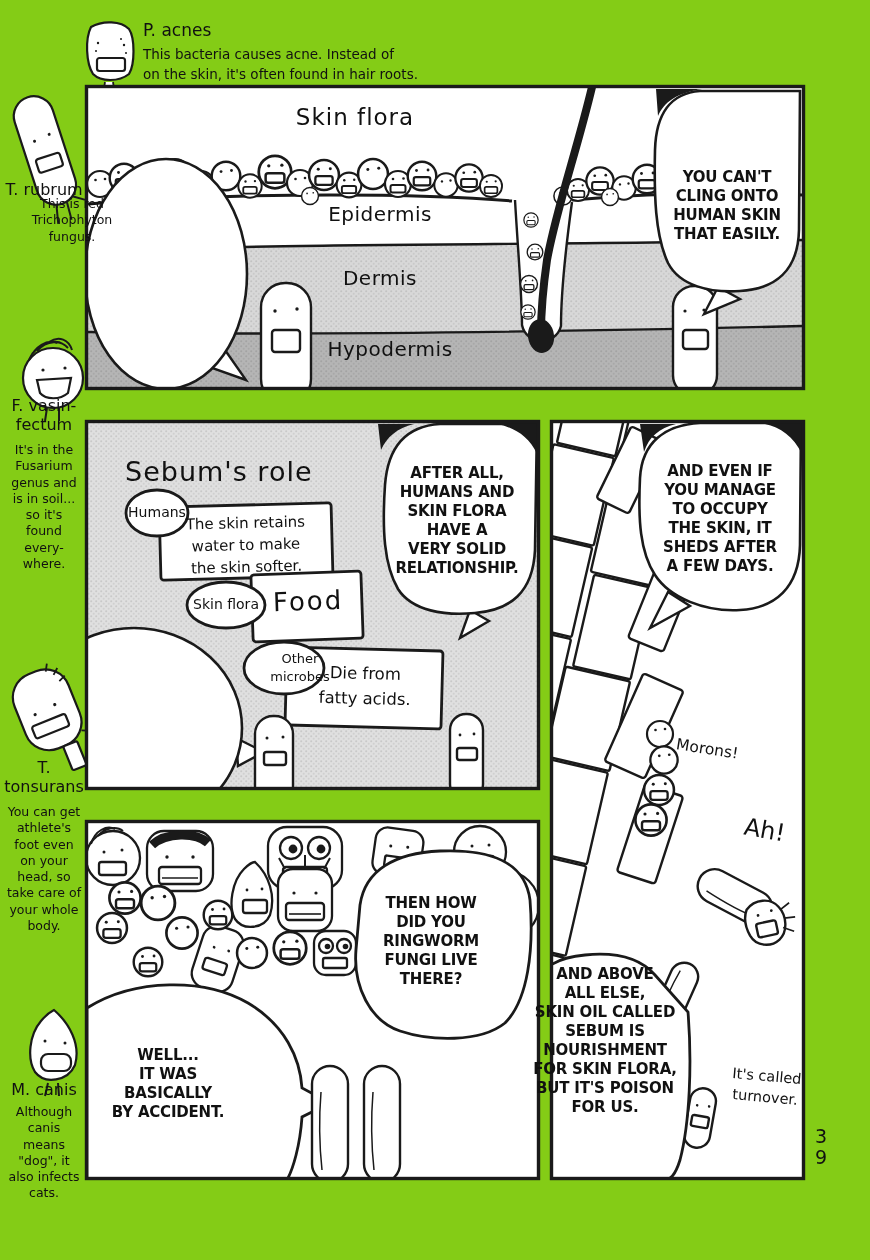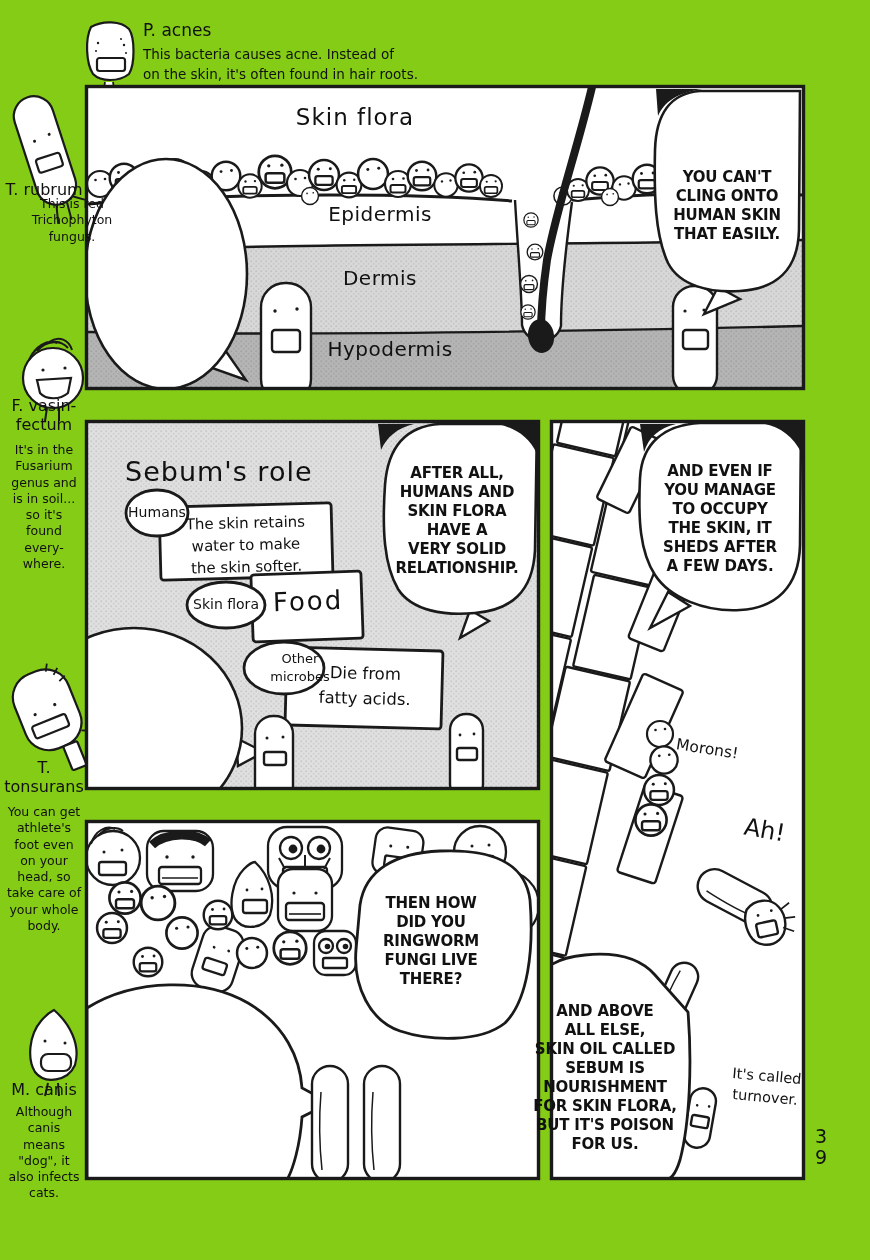--- a/index.html
+++ b/index.html
@@ -486,33 +486,37 @@
 RELATIONSHIP.</div>
 
 <div class="t dlg" style="left:650px;top:462px;width:140px;">AND EVEN IF
 YOU MANAGE
 TO OCCUPY
 THE SKIN, IT
 SHEDS AFTER
 A FEW DAYS.</div>
 <div class="t hand" style="left:676px;top:740px;font-size:15.5px;transform:rotate(9deg);">Morons!</div>
 <div class="t hand" style="left:744px;top:816px;font-size:24px;transform:rotate(10deg);">Ah!</div>
-<div class="t dlg" style="left:530px;top:1002px;width:150px;">AND ABOVE
+<div class="t dlg" style="left:530px;top:965px;width:150px;">AND ABOVE
 ALL ELSE,
 SKIN OIL CALLED
 SEBUM IS
 NOURISHMENT
 FOR SKIN FLORA,
 BUT IT'S POISON
 FOR US.</div>
 <div class="t hand ctr" style="left:714px;top:1066px;width:104px;font-size:14.5px;line-height:1.45;transform:rotate(5deg);">It's called
 turnover.</div>
 
 <div class="t dlg" style="left:363px;top:894px;width:136px;">THEN HOW
 DID YOU
 RINGWORM
 FUNGI LIVE
 THERE?</div>
+<div class="t dlg" style="left:100px;top:1046px;width:136px;">WELL...
+IT WAS
+BASICALLY
+BY ACCIDENT.</div>
 
 <div class="t ctr" style="left:806px;top:1126px;width:30px;font-size:19px;line-height:1.12;font-weight:400;">3
 9</div>
 
 </div>
 
 </body></html>

